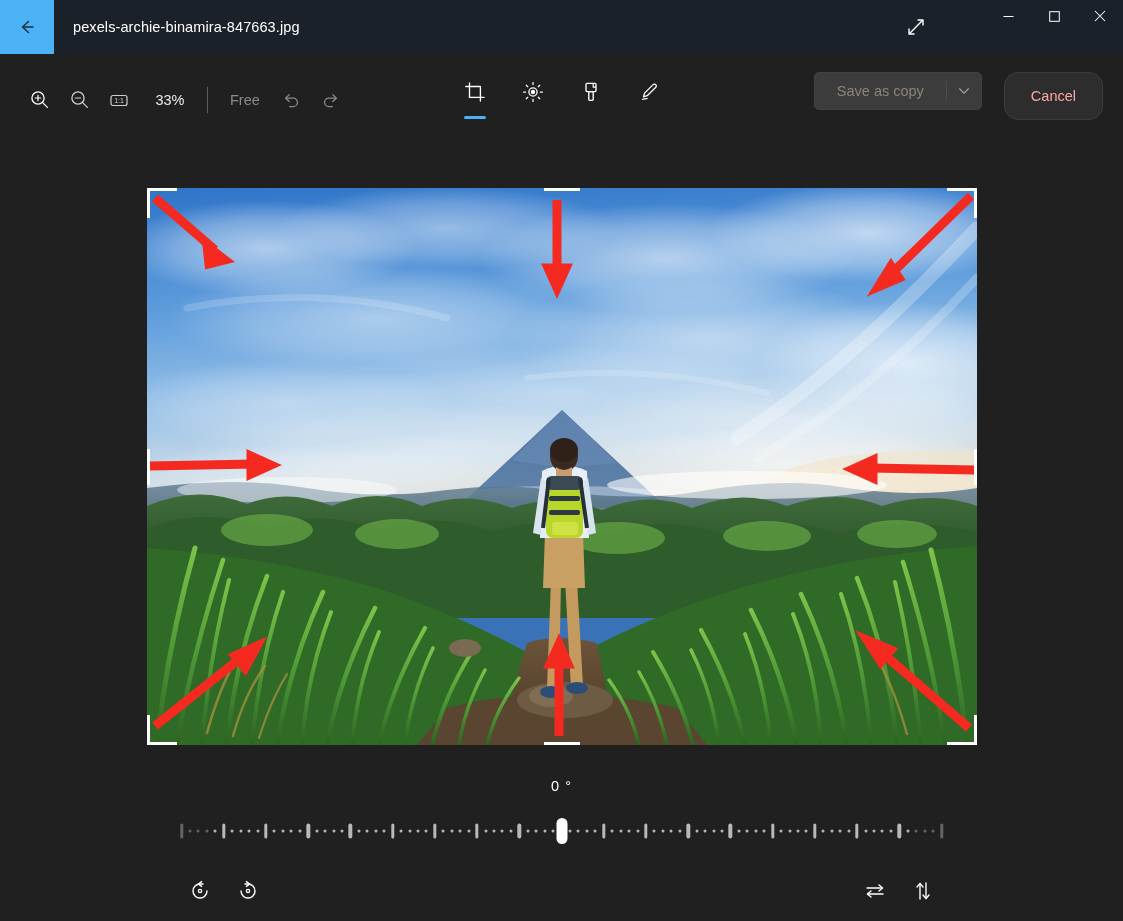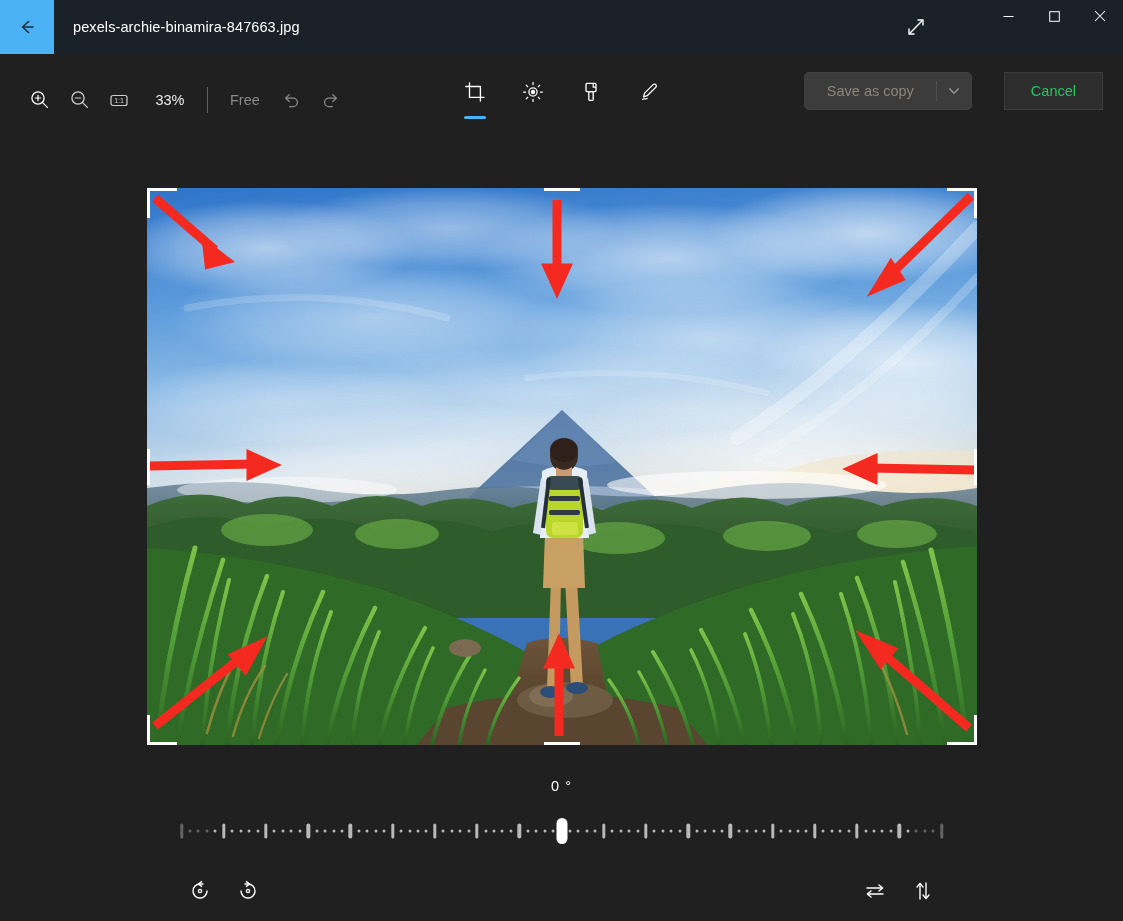--- a/index.html
+++ b/index.html
@@ -104,21 +104,21 @@
     transform: translateX(-50%);
     width: 22px; height: 2.6px;
     background: #4cb2f6; border-radius: 2px;
     display: none;
   }
   .tooltab.active .underline { display: block; }
 
   
   .actions {
     position: absolute; right: 20px; top: 18px;
-    display: flex; align-items: flex-start; gap: 32px;
+    display: flex; align-items: flex-start; gap: 22px;
   }
   .splitbtn {
     display: flex; align-items: stretch;
     background: #3c3c3c;
     border: 1px solid #414141;
     border-radius: 5px;
     height: 38px;
     overflow: hidden;
   }
   .splitbtn .main {
@@ -129,24 +129,24 @@
   }
   .splitbtn .divider { width: 1px; background: #4d4d4d; margin: 8px 0; }
   .splitbtn .chev {
     width: 34px;
     display: flex; align-items: center; justify-content: center;
     cursor: default;
   }
   .cancel-btn {
     background: #2d2d2d;
     border: 1px solid #3d3d3d;
-    border-radius: 0;
-    height: 38px;
+    border-radius: 14px;
+    height: 48px;
     padding: 0 26px;
-    color: #22c55e; font-size: 14.5px;
+    color: #fca5a5; font-size: 14.5px;
     display: flex; align-items: center; justify-content: center;
     cursor: pointer;
   }
 
   
   .canvas-area {
     position: absolute; top: 138px; left: 0;
     width: 1123px; height: 640px;
   }
   .crop-frame {

